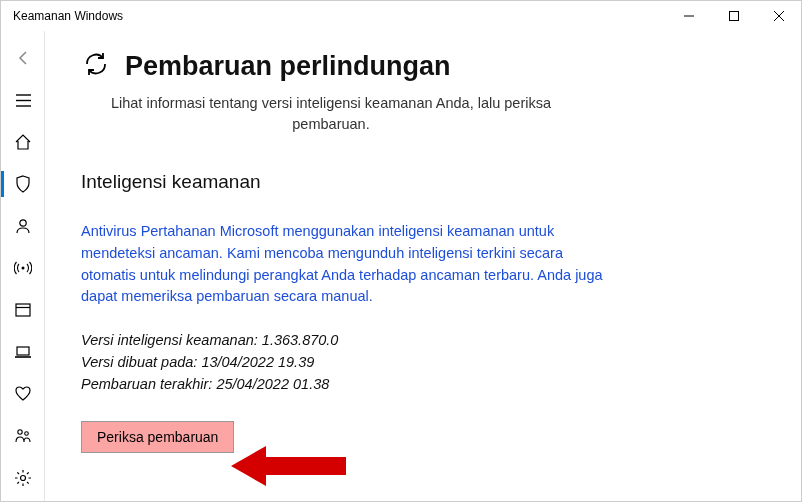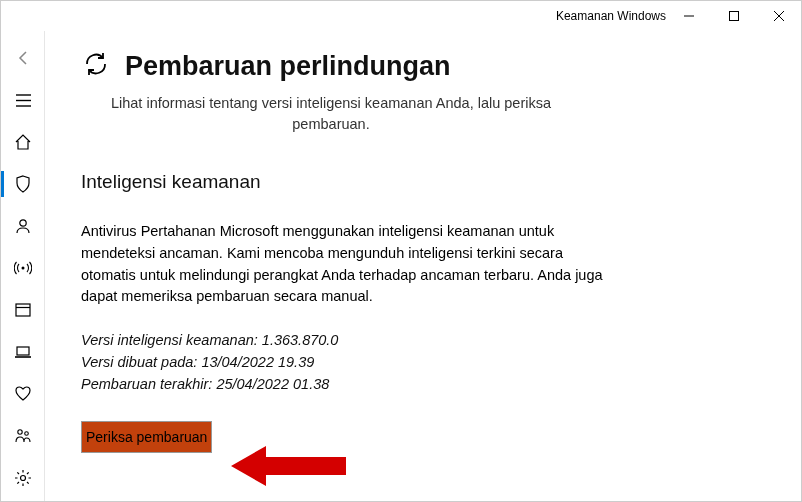--- a/index.html
+++ b/index.html
@@ -9,21 +9,21 @@
       width: 802px;
       height: 502px;
       overflow: hidden;
       border: 1px solid #ccc;
       position: relative;
     }
     .titlebar {
       height: 30px;
       display: flex;
       align-items: center;
-      justify-content: flex-end;
+      justify-content: space-between;
       padding-left: 12px;
     }
     .titlebar .title {
       font-size: 12px;
       color: #000;
     }
     .titlebar .controls {
       display: flex;
     }
     .titlebar .control {
@@ -90,40 +90,40 @@
       text-align: center;
     }
     .section-title {
       font-size: 19px;
       font-weight: 400;
       color: #111;
       margin-bottom: 28px;
     }
     .section-desc {
       font-size: 14.5px;
-      color: #000000;
+      color: #1d4ed8;
       line-height: 1.5;
       max-width: 530px;
       margin-bottom: 22px;
     }
     .info-line {
       font-size: 14.5px;
       color: #111;
       line-height: 1.5;
     }
     .info-block {
       margin-bottom: 26px;
       font-style: italic;
     }
     .check-button {
-      background: #c2410c;
+      background: #fca5a5;
       border: 1px solid #999;
       font-size: 14px;
       color: #000;
-      padding: 7px 4px;
+      padding: 7px 15px;
       cursor: pointer;
       font-family: inherit;
     }
     .arrow-annotation {
       position: absolute;
       left: 230px;
       top: 440px;
       pointer-events: none;
     }
   </style>

